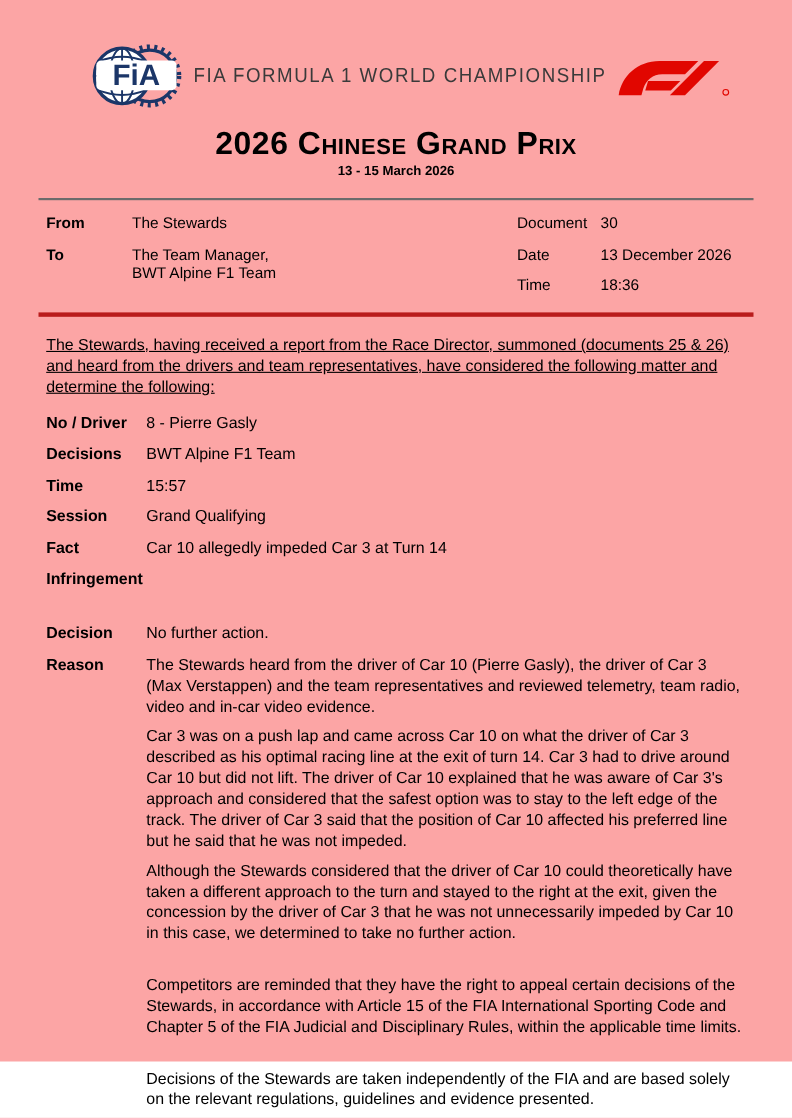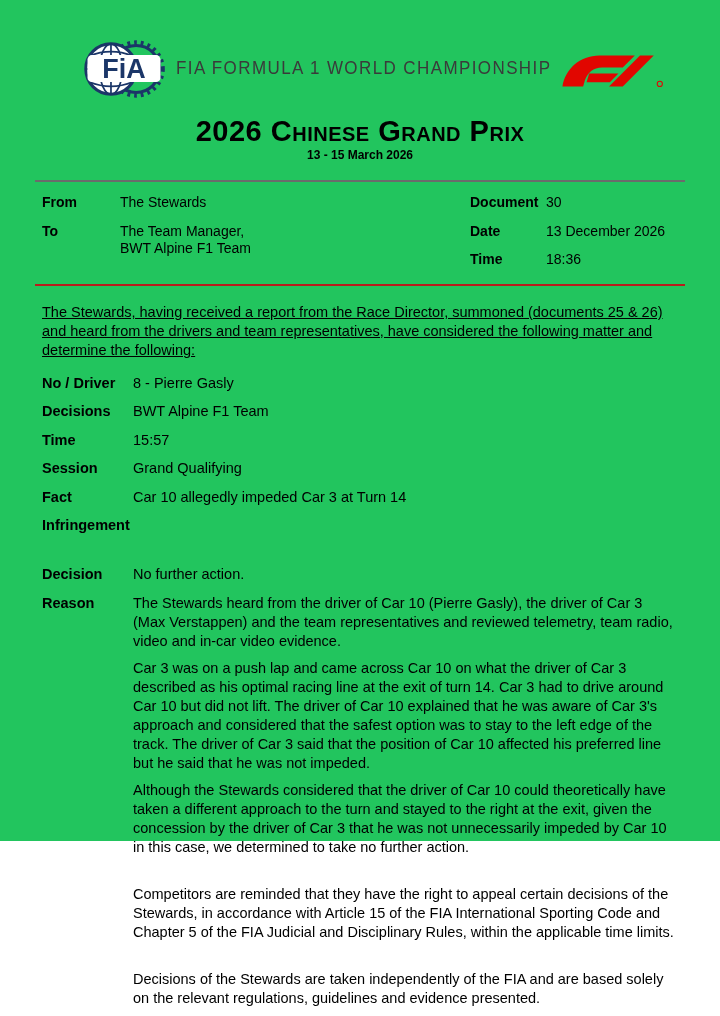--- a/index.html
+++ b/index.html
@@ -3,21 +3,21 @@
 <meta charset="utf-8">
 <style>
   * { margin: 0; padding: 0; box-sizing: border-box; }
   html, body { background: #ffffff; }
   body {
     width: 720px; height: 1016px;
     font-family: "Liberation Sans", sans-serif;
     color: #000;
     overflow: hidden;
   }
-  .page { width: 720px; height: 841px; background: #22c55e; position: relative; }
+  .page { width: 720px; height: 965px; background: #fca5a5; position: relative; }
 
   
   .masthead {
     display: flex; align-items: center; justify-content: space-between;
     padding: 36px 58px 0 80px;
   }
   .fia-logo-svg { width: 88px; height: 66px; flex: 0 0 auto; }
   .championship {
     font-size: 17px; letter-spacing: 1.4px; color: #3a3a3a;
     white-space: nowrap; font-weight: 400;
@@ -31,31 +31,31 @@
   .event-title {
     font-size: 29px; font-weight: bold; font-variant: small-caps;
     letter-spacing: 0.5px; line-height: 1.05;
   }
   .event-dates { font-size: 12px; font-weight: bold; margin-top: 2px; }
 
   
   .meta-block {
     margin: 18px 35px 0 35px;
     border-top: 2px solid #6b6b6b;
-    border-bottom: 2px solid #b91c1c;
+    border-bottom: 4px solid #b91c1c;
     padding: 12px 0 16px 7px;
     display: flex;
     font-size: 14px;
   }
   .meta-left { flex: 0 0 428px; }
   .meta-right { flex: 1; }
   .meta-row { display: flex; margin-bottom: 11px; line-height: 1.22; }
   .meta-row:last-child { margin-bottom: 0; }
   .meta-left .meta-label { flex: 0 0 78px; font-weight: bold; }
-  .meta-right .meta-label { flex: 0 0 76px; font-weight: bold; }
+  .meta-right .meta-label { flex: 0 0 76px; font-weight: normal; }
   .meta-value span { display: block; }
 
   
   .intro {
     margin: 17px 42px 0 42px;
     font-size: 14.5px; line-height: 19px; text-decoration: underline;
   }
   .fields { margin: 14px 42px 0 42px; }
   .field-row { display: flex; margin-bottom: 9.5px; font-size: 14.5px; line-height: 19px; }
   .field-label { flex: 0 0 91px; font-weight: bold; }

